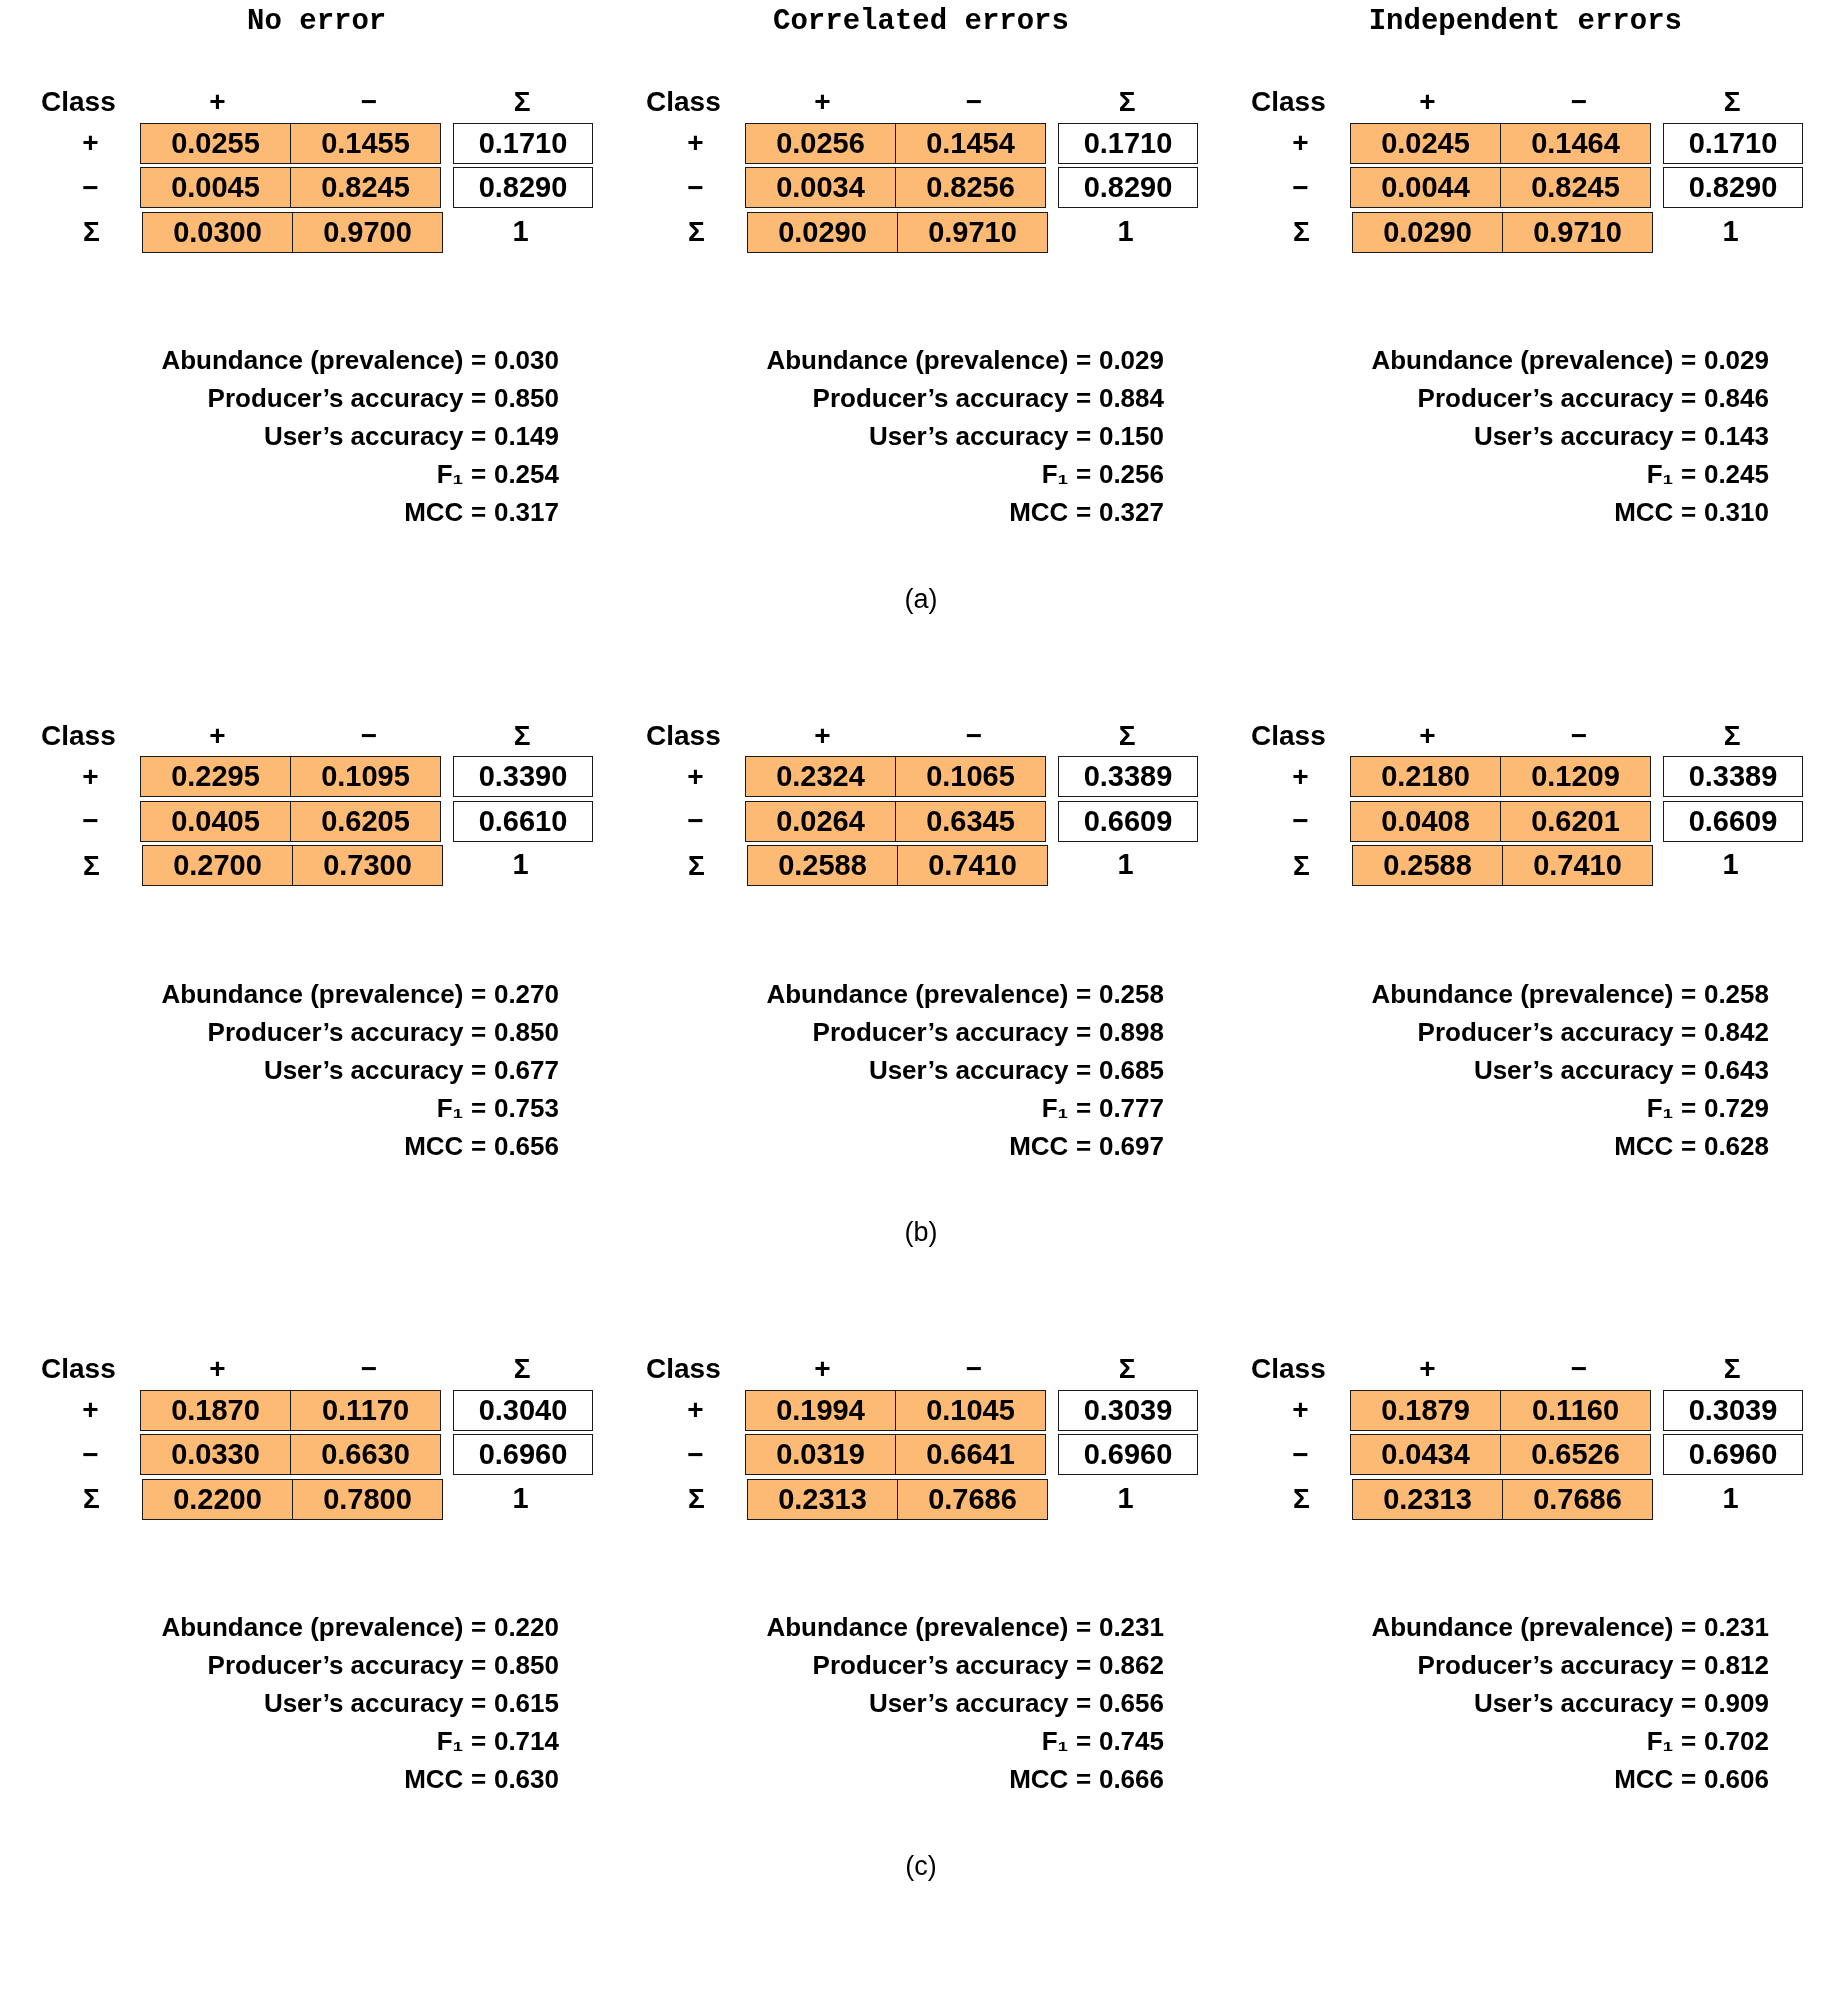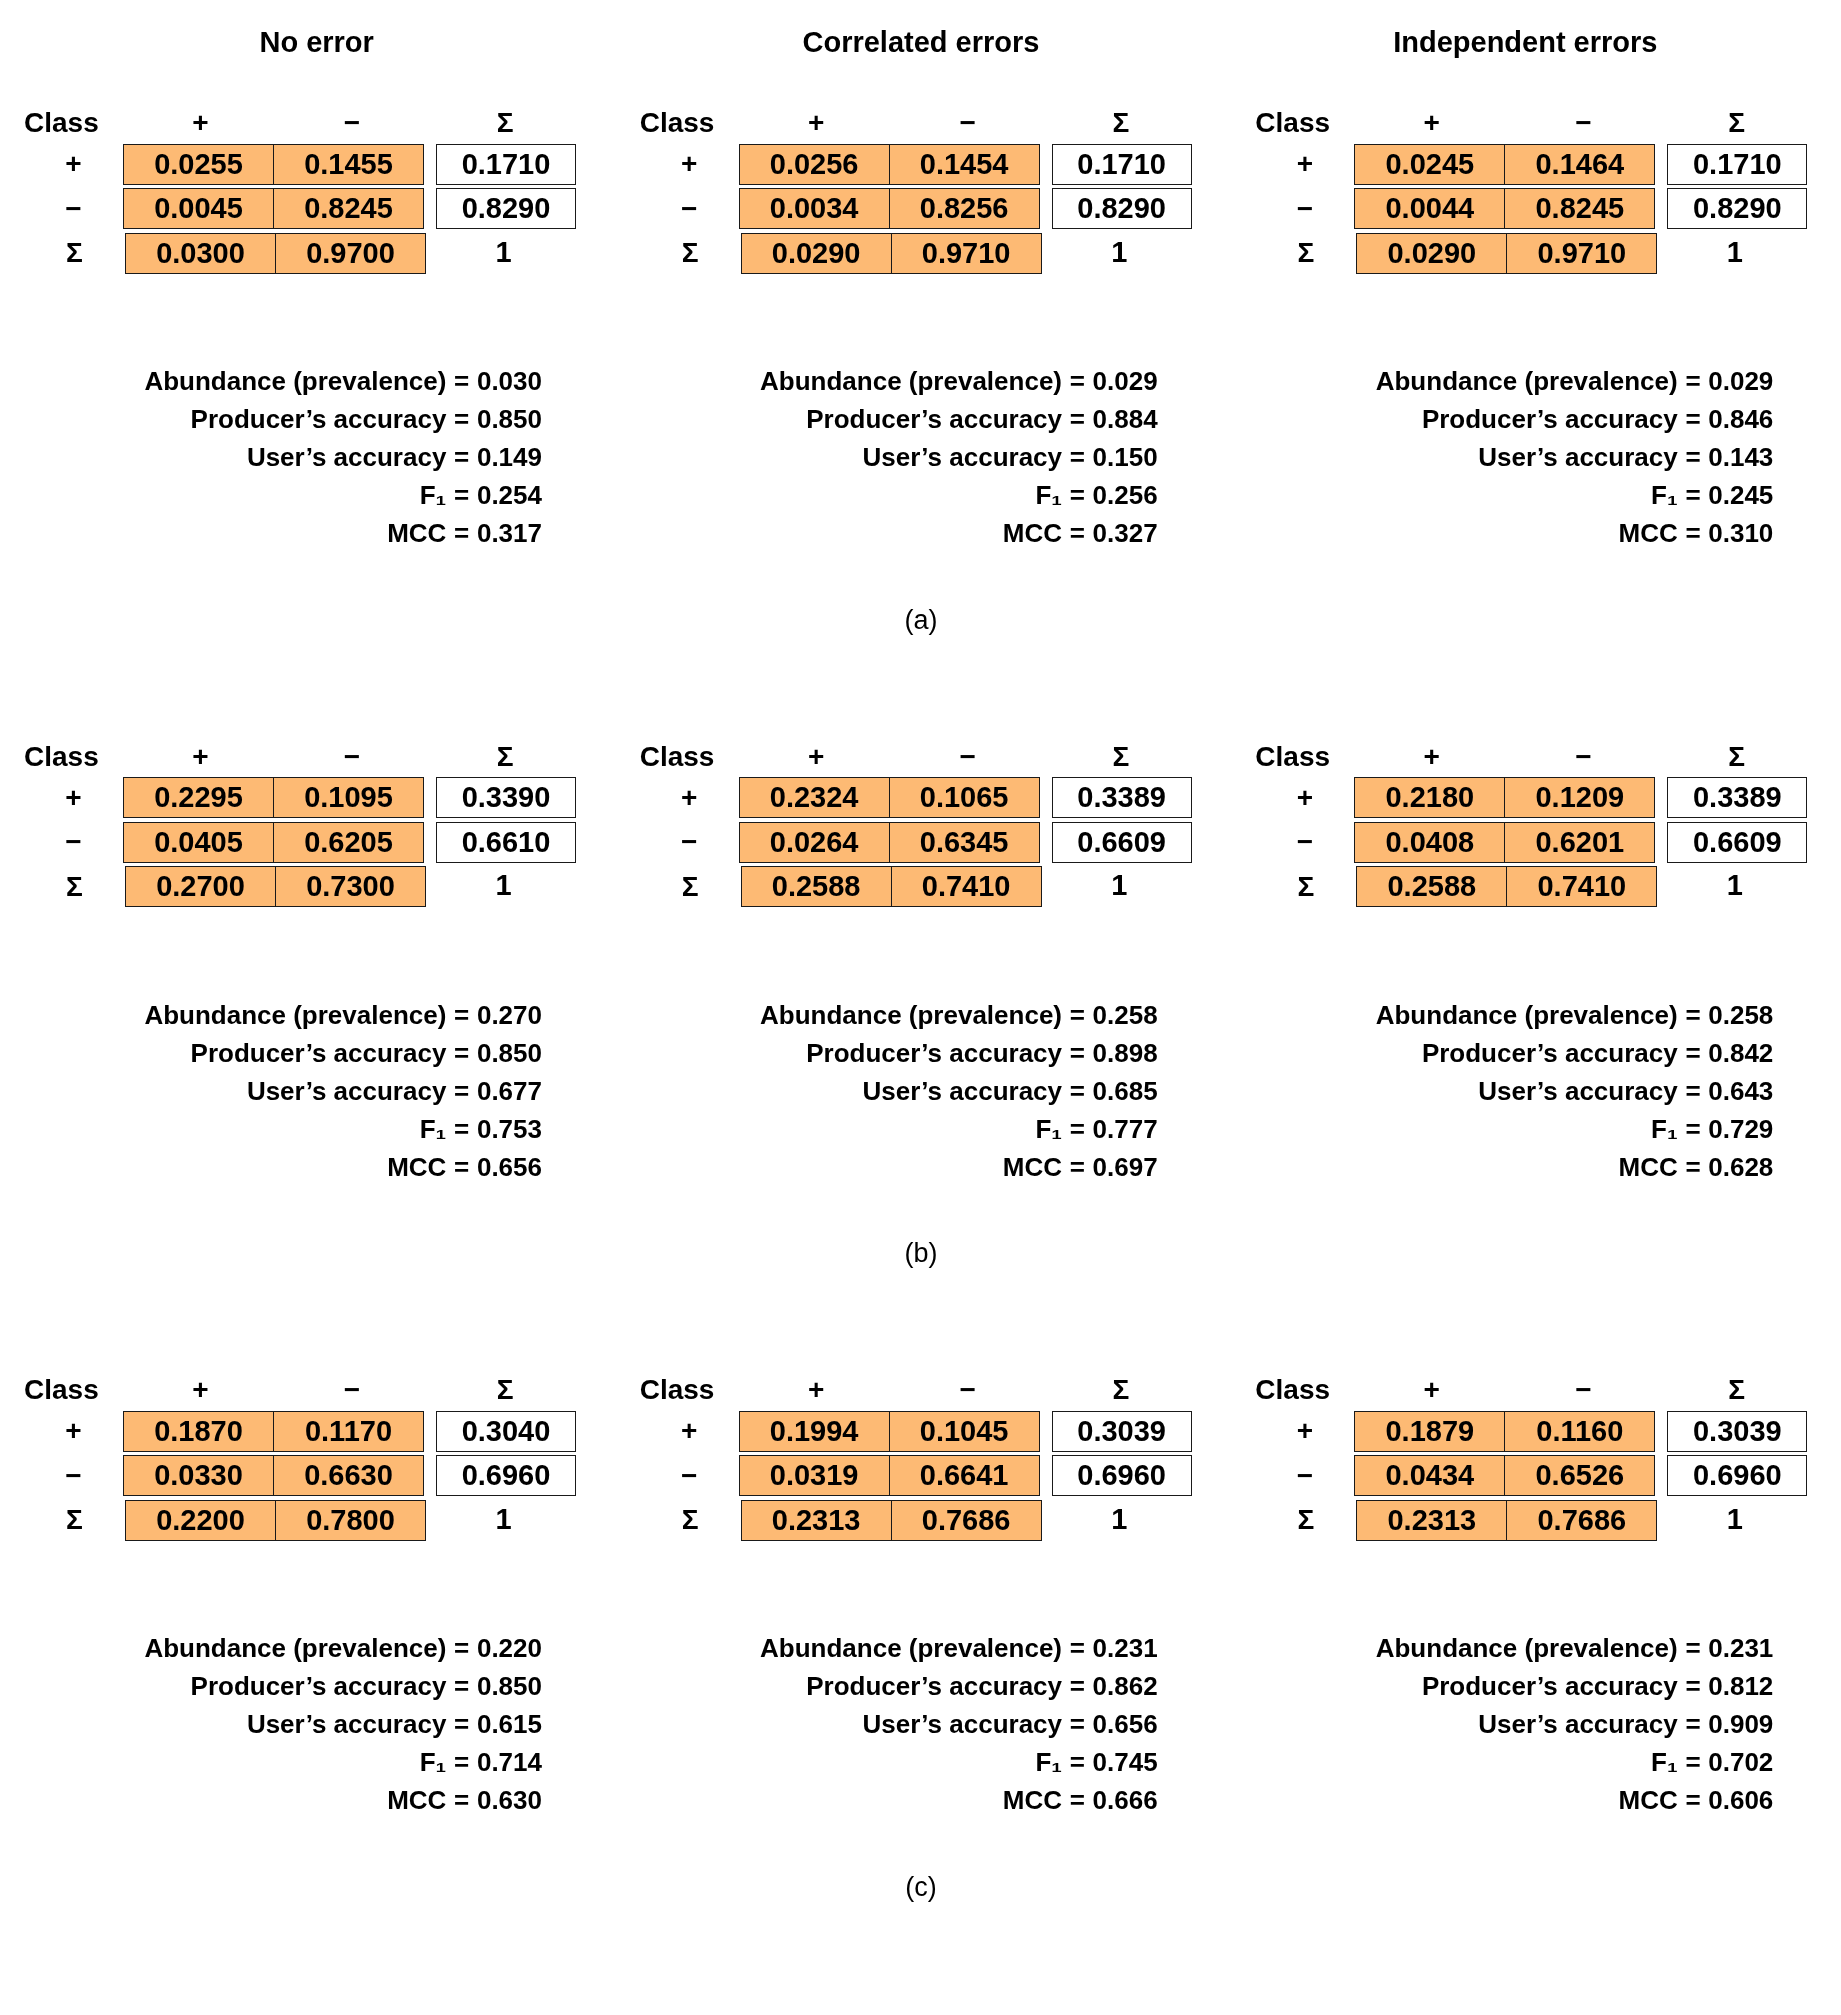--- a/index.html
+++ b/index.html
@@ -6,27 +6,27 @@
   .page {
     position:relative;
     width:1842px; height:2015px;
     background:#ffffff;
     color:#000;
     font-family:"Liberation Sans","DejaVu Sans",sans-serif;
     overflow:hidden;
   }
   .titles {
     display:grid; grid-template-columns:repeat(3,1fr);
-    column-gap:53px; padding:25px 41px 0 41px;
+    column-gap:53px; padding:4px 41px 0 41px;font-family:Liberation Mono, monospace;
   }
   .title { text-align:center; font-weight:bold; font-size:29px; line-height:35px; }
 
   .row {
     display:grid; grid-template-columns:repeat(3,1fr);
-    column-gap:53px; padding:0 24px; margin-top:44px;
+    column-gap:53px; padding:0 41px; margin-top:44px;
   }
   .panel { width:552px; }
 
   
   .mxh { display:flex; align-items:flex-end; height:35px; margin-bottom:4.8px;
          font-weight:bold; font-size:28px; }
   .corner { width:101px; text-align:left; }
   .ch  { width:152px; text-align:center; }
   .chs { width:142px; margin-left:6.7px; text-align:center; }
 

